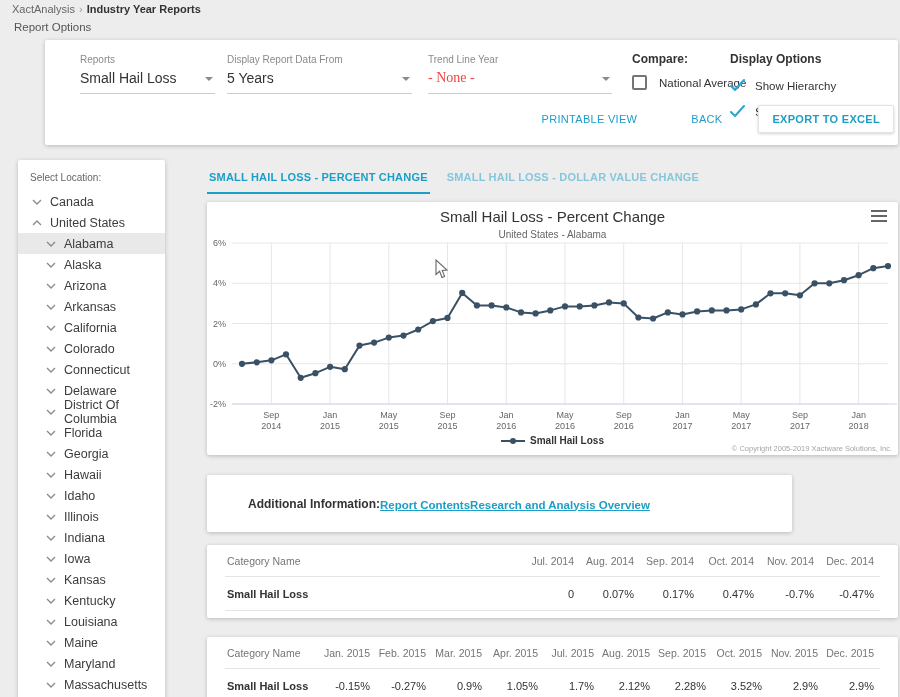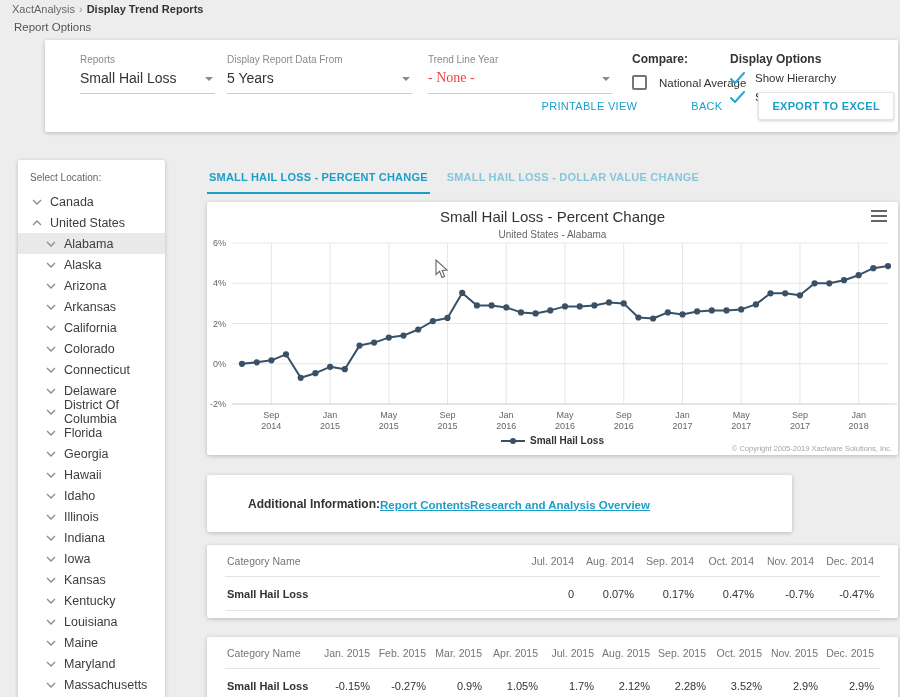--- a/index.html
+++ b/index.html
@@ -12,37 +12,37 @@
   .card { position:absolute; background:#fff; border-radius:2px;
           box-shadow:0 1px 4px rgba(0,0,0,0.22); }
 
   
   .breadcrumb { position:absolute; top:3px; left:12px; font-size:11px; color:#666; }
   .breadcrumb .crumb-sep { margin:0 4px; color:#999; }
   .breadcrumb .crumb-current { font-weight:bold; color:#333; }
   .section-label { position:absolute; top:21px; left:14px; font-size:11.5px; color:#555; }
 
   
-  #options-card { left:45px; top:40px; width:853px; height:92px; }
+  #options-card { left:45px; top:40px; width:853px; height:105px; }
   .opt-field { position:absolute; top:14px; }
   .opt-field .flabel { font-size:10px; color:#8a8a8a; margin-bottom:5px; }
   .opt-field .fvalue { font-size:14px; color:#333; padding-bottom:7px;
                        border-bottom:1px solid #ccc; position:relative; cursor:pointer; }
   .opt-field .fvalue.muted { color:#ef4444;font-family:Liberation Serif, serif; }
   .caret { position:absolute; right:2px; top:7px; width:0; height:0;
            border-left:4px solid transparent; border-right:4px solid transparent;
            border-top:4px solid #8a8a8a; }
   .opt-head { font-size:12px; font-weight:bold; color:#333; }
   #compare-block { position:absolute; left:587px; top:12px; }
   .checkbox { width:15px; height:15px; border:2px solid #757575; border-radius:2px;
               display:inline-block; background:#fff; cursor:pointer; }
   .cb-row { display:flex; align-items:center; margin-top:9px; }
   .cb-row .cb-label { font-size:11.5px; color:#333; margin-left:12px; }
   #display-block { position:absolute; left:685px; top:12px; }
-  .chk-row { display:flex; align-items:flex-start; margin-top:6px; cursor:pointer; }
+  .chk-row { display:flex; align-items:center; margin-top:13px; cursor:pointer; }
   .chk-row .chk-label { font-size:11.5px; color:#333; margin-left:10px; }
   .btn-row { position:absolute; right:4px; bottom:12px; display:flex; align-items:center; }
   .text-btn { font-size:11px; font-weight:normal; letter-spacing:.3px; color:#1b9fc8;
               background:none; border:none; cursor:pointer; margin-left:42px;
               font-family:"Liberation Sans", sans-serif; }
   .raised-btn { font-size:11px; font-weight:bold; letter-spacing:.3px; color:#1b9fc8;
                 background:#fff; border:1px solid #e3e3e3; border-radius:2px;
                 box-shadow:0 1px 3px rgba(0,0,0,0.18); padding:7px 13px; cursor:pointer;
                 margin-left:30px; font-family:"Liberation Sans", sans-serif; }
 
@@ -97,21 +97,21 @@
                    white-space:nowrap; overflow:hidden; }
   .data-table .name-col { text-align:left; }
   .data-table td.name-col { font-weight:bold; }
 
   #mouse-cursor { position:absolute; left:434px; top:259px; }
 </style>
 </head>
 <body>
 
 <div class="breadcrumb">
-  <span class="crumb-root">XactAnalysis</span><span class="crumb-sep">›</span><span class="crumb-current">Display Trend Reports</span>
+  <span class="crumb-root">XactAnalysis</span><span class="crumb-sep">›</span><span class="crumb-current">Industry Year Reports</span>
 </div>
 <div class="section-label">Report Options</div>
 
 <div class="card" id="options-card">
   <div id="opt-fields">
       <div class="opt-field" style="left: 35px; width: 135px;">
         <div class="flabel">Reports</div>
         <div class="fvalue">Small Hail Loss<span class="caret"></span></div>
       </div>
       <div class="opt-field" style="left: 182px; width: 185px;">

